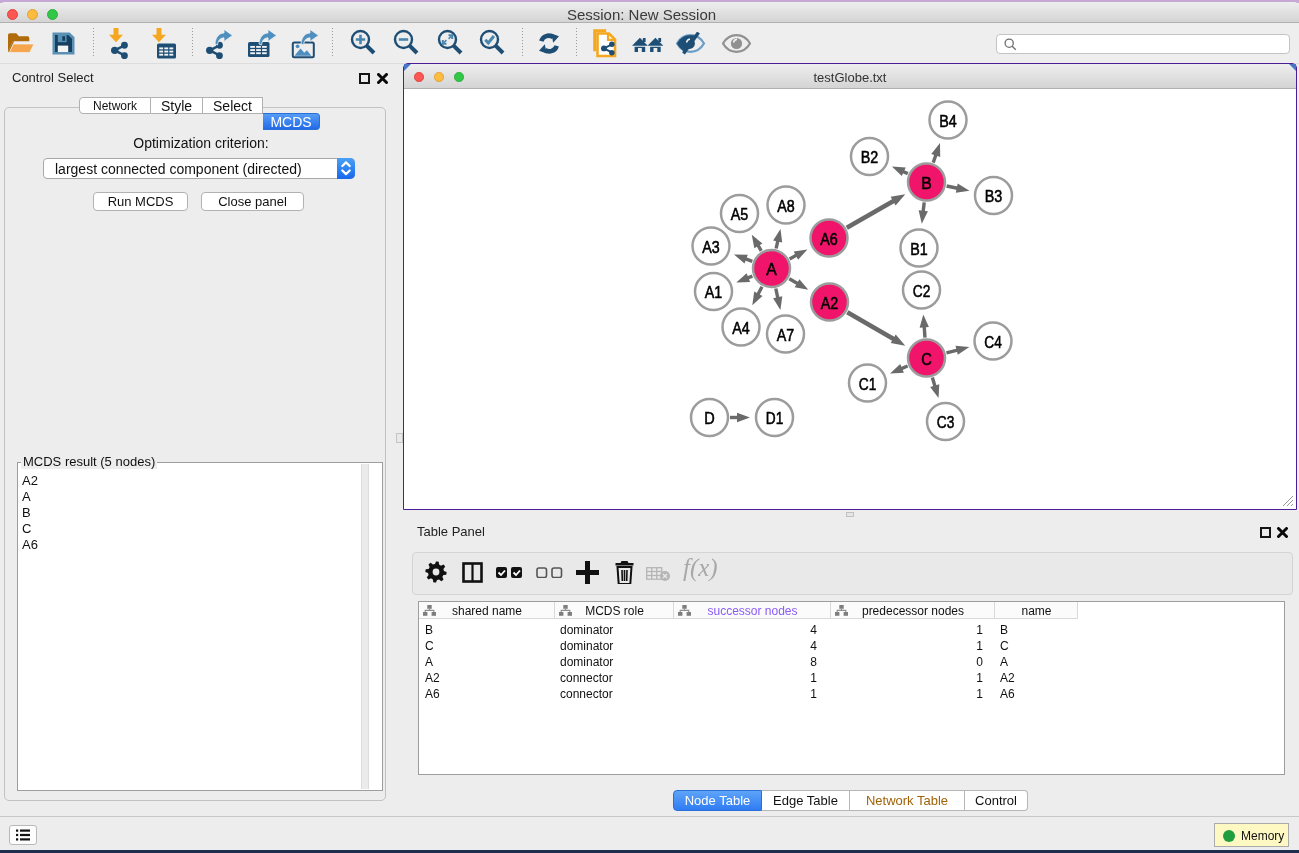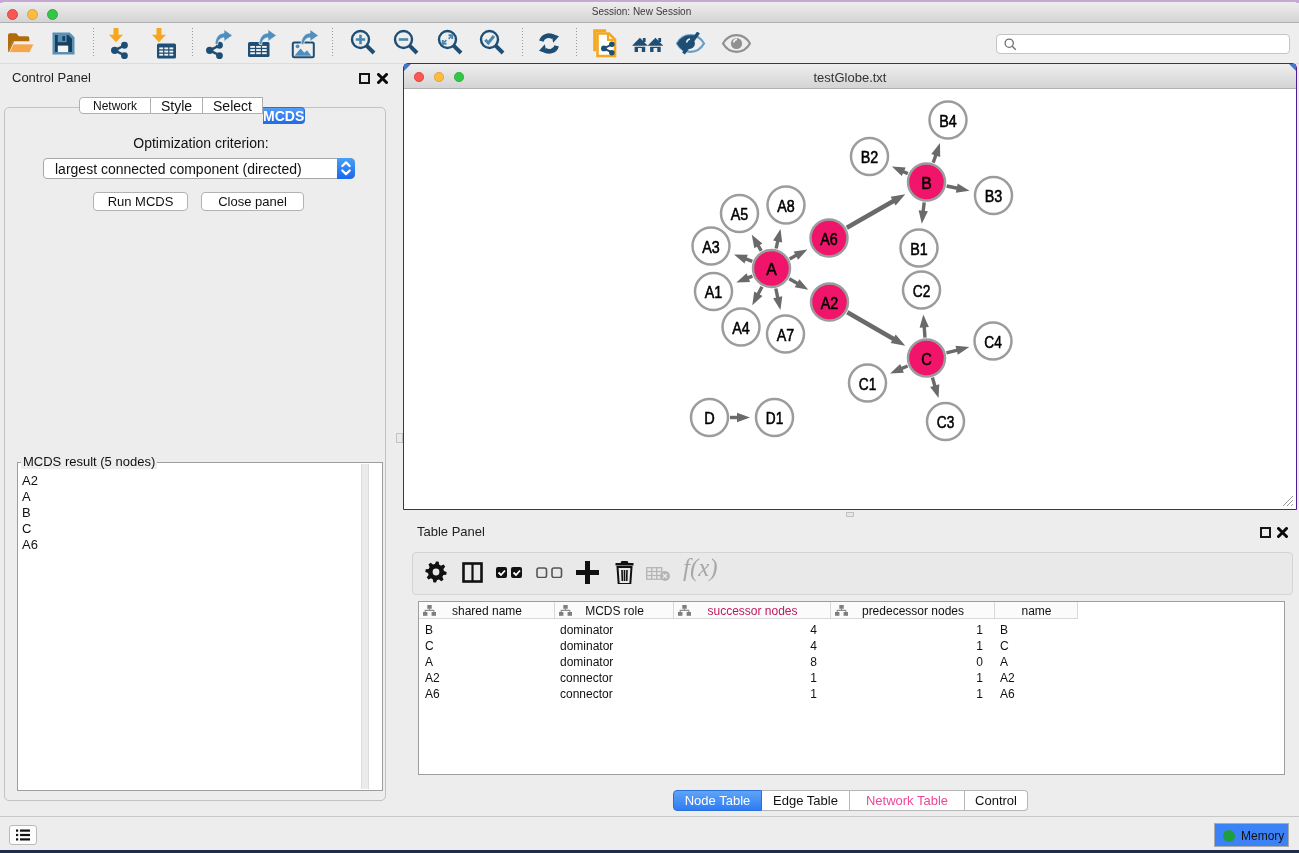--- a/index.html
+++ b/index.html
@@ -10,21 +10,21 @@
 </style></head><body>
 
 <div class="abs" style="left:0;top:0;width:1299px;height:3px;background:#c5a9d4;"></div>
 <div class="abs" style="left:0;top:849px;width:1299px;height:1px;background:#f2f2f2;"></div>
 <div class="abs" style="left:0;top:850px;width:1299px;height:3px;background:#1e2c4e;"></div>
 
 <div class="abs titlebar" style="left:0;top:2px;width:1299px;height:21px;border-radius:5px 5px 0 0;">
   <div class="tl" style="left:7px;background:#fc5753;border:1px solid #e2423e;"></div>
   <div class="tl" style="left:27px;background:#fdbc40;border:1px solid #e0a235;"></div>
   <div class="tl" style="left:47px;background:#33c748;border:1px solid #2bb03d;"></div>
-  <div class="abs" style="left:0;right:16px;top:4px;text-align:center;font-size:10px;color:#3a3a3a;">Session: New Session</div>
+  <div class="abs" style="left:0;right:16px;top:4px;text-align:center;font-size:15px;color:#3a3a3a;">Session: New Session</div>
 </div>
 
 <div class="abs" style="left:0;top:23px;width:1299px;height:41px;background:#eeeeee;border-bottom:1px solid #dcdcdc;">
 <div class="abs" style="left:93px;top:5px;width:1px;height:30px;background-image:repeating-linear-gradient(#9a9a9a 0 1px, transparent 1px 3px);"></div>
 <div class="abs" style="left:192px;top:5px;width:1px;height:30px;background-image:repeating-linear-gradient(#9a9a9a 0 1px, transparent 1px 3px);"></div>
 <div class="abs" style="left:332px;top:5px;width:1px;height:30px;background-image:repeating-linear-gradient(#9a9a9a 0 1px, transparent 1px 3px);"></div>
 <div class="abs" style="left:522px;top:5px;width:1px;height:30px;background-image:repeating-linear-gradient(#9a9a9a 0 1px, transparent 1px 3px);"></div>
 <div class="abs" style="left:576px;top:5px;width:1px;height:30px;background-image:repeating-linear-gradient(#9a9a9a 0 1px, transparent 1px 3px);"></div>
 <svg class="abs" style="left:7px;top:8.5px;" width="28" height="21" viewBox="0 0 28 21">
       <path d="M1 19.8 L1 3 Q1 1.2 2.8 1.2 L9.3 1.2 L11.9 4.3 L20.6 4.3 Q22.3 4.3 22.3 6 L22.3 9.3 L5.8 9.3 z" fill="#b06c0c"></path>
@@ -176,35 +176,35 @@
 
   <div class="abs" style="left:996px;top:11px;width:294px;height:20px;background:#ffffff;border:1px solid #c4c4c4;border-radius:4px;">
     <svg width="13" height="13" style="position:absolute;left:7px;top:3px;" viewBox="0 0 13 13">
         <circle cx="5.2" cy="5.2" r="4.1" fill="none" stroke="#6e6e6e" stroke-width="1.3"></circle>
         <line x1="8.2" y1="8.2" x2="11.8" y2="11.8" stroke="#6e6e6e" stroke-width="1.3"></line>
       </svg>
   </div>
 </div>
 
 <div class="abs" style="left:0;top:64px;width:402px;height:752px;background:#ededed;">
-  <div class="abs" style="left:12px;top:6px;font-size:13px;color:#222;">Control Panel</div>
+  <div class="abs" style="left:12px;top:6px;font-size:13px;color:#222;">Control Select</div>
   <svg class="abs" style="left:359px;top:9px;" width="11" height="11" viewBox="0 0 11 11">
       <rect x="1" y="1" width="9" height="9" fill="none" stroke="#151515" stroke-width="2"></rect>
     </svg>
   <svg class="abs" style="left:377px;top:9px;" width="11" height="11" viewBox="0 0 11 11">
       <path d="M1.5 1.5 L9.5 9.5 M9.5 1.5 L1.5 9.5" stroke="#0a0a0a" stroke-width="3" stroke-linecap="round"></path>
     </svg>
 
   <div class="abs" style="left:4px;top:43px;width:382px;height:694px;border:1px solid #c2c2c2;border-radius:5px;background:#ededed;"></div>
 
   <div class="abs" style="left:79px;top:32.5px;height:17px;">
     <div class="abs" style="left:0;top:0;width:72px;height:17px;background:#fff;border:1px solid #b0b0b0;border-radius:4px 0 0 4px;text-align:center;font-size:12px;line-height:16px;color:#111;">Network</div>
     <div class="abs" style="left:72px;top:0;width:52px;height:17px;background:#fff;border:1px solid #b0b0b0;border-left:none;text-align:center;font-size:14px;line-height:16px;color:#111;">Style</div>
     <div class="abs" style="left:124px;top:0;width:60px;height:17px;background:#fff;border:1px solid #b0b0b0;border-left:none;text-align:center;font-size:14px;line-height:16px;color:#111;">Select</div>
-    <div class="abs" style="left:184px;top:10px;width:42px;height:17px;background:linear-gradient(#569df5,#226be8);border:1px solid #2a6fd8;border-left:none;border-radius:0 4px 4px 0;text-align:center;font-size:14px;line-height:16px;color:#fff;font-weight:bold;">MCDS</div>
+    <div class="abs" style="left:184px;top:16px;width:57px;height:17px;background:linear-gradient(#569df5,#226be8);border:1px solid #2a6fd8;border-left:none;border-radius:0 4px 4px 0;text-align:center;font-size:14px;line-height:16px;color:#fff;">MCDS</div>
   </div>
 
   <div class="abs" style="left:0;top:71px;width:402px;text-align:center;font-size:14px;color:#111;">Optimization criterion:</div>
 
   <div class="abs" style="left:43px;top:94px;width:312px;height:21px;background:#fff;border:1px solid #a8a8a8;border-radius:4px;">
     <div class="abs" style="left:11px;top:1px;font-size:14px;line-height:18px;color:#111;">largest connected component (directed)</div>
     <div class="abs" style="right:-1px;top:-1px;width:18px;height:21px;background:linear-gradient(#4aa0f5,#1767ee);border-radius:0 5px 5px 0;">
       <svg width="18" height="21" viewBox="0 0 18 21">
           <path d="M5.3 8 L9 4.4 L12.7 8" fill="none" stroke="#fff" stroke-width="2.2" stroke-linecap="round" stroke-linejoin="round"></path>
           <path d="M5.3 12.5 L9 16.1 L12.7 12.5" fill="none" stroke="#fff" stroke-width="2.2" stroke-linecap="round" stroke-linejoin="round"></path>
@@ -414,21 +414,21 @@
 <div class="abs" style="left:259px;top:3px;">
         <svg width="13" height="11" viewBox="0 0 13 11">
           <g fill="#7e7e7e">
             <rect x="4.3" y="0" width="4.4" height="3.8"></rect>
             <rect x="0" y="7" width="4.4" height="3.8"></rect>
             <rect x="8.6" y="7" width="4.4" height="3.8"></rect>
           </g>
           <path d="M6.5 3.8 V5.4 M2.2 7 V5.4 H10.8 V7" fill="none" stroke="#8d8d8d" stroke-width="1.1"></path>
         </svg>
       </div>
-<div class="abs" style="left:255px;top:2px;width:157px;text-align:center;font-size:12px;color:#be185d;">successor nodes</div>
+<div class="abs" style="left:255px;top:2px;width:157px;text-align:center;font-size:12px;color:#8b5cf6;">successor nodes</div>
 <div class="abs" style="left:412px;top:0;width:164px;height:17px;border-right:1px solid #d9d9d9;"></div>
 <div class="abs" style="left:416px;top:3px;">
         <svg width="13" height="11" viewBox="0 0 13 11">
           <g fill="#7e7e7e">
             <rect x="4.3" y="0" width="4.4" height="3.8"></rect>
             <rect x="0" y="7" width="4.4" height="3.8"></rect>
             <rect x="8.6" y="7" width="4.4" height="3.8"></rect>
           </g>
           <path d="M6.5 3.8 V5.4 M2.2 7 V5.4 H10.8 V7" fill="none" stroke="#8d8d8d" stroke-width="1.1"></path>
         </svg>
@@ -459,38 +459,38 @@
 <div class="abs" style="left:6px;top:85px;font-size:12px;color:#111;">A6</div>
 <div class="abs" style="left:141px;top:85px;font-size:12px;color:#111;">connector</div>
 <div class="abs" style="left:255px;top:85px;width:143px;text-align:right;font-size:12px;color:#111;">1</div>
 <div class="abs" style="left:412px;top:85px;width:152px;text-align:right;font-size:12px;color:#111;">1</div>
 <div class="abs" style="left:581px;top:85px;font-size:12px;color:#111;">A6</div>
   </div>
 
   <div class="abs" style="left:268px;top:278px;height:21px;">
     <div class="abs" style="left:0;top:0;width:89px;height:21px;background:linear-gradient(#5ea4f8,#2f7cf3);border:1px solid #2a6fd8;border-radius:4px 0 0 4px;text-align:center;font-size:13px;line-height:20px;color:#fff;">Node Table</div>
     <div class="abs" style="left:89px;top:0;width:88px;height:21px;background:#fff;border:1px solid #b6b6b6;border-left:none;text-align:center;font-size:13px;line-height:20px;color:#111;">Edge Table</div>
-    <div class="abs" style="left:177px;top:0;width:115px;height:21px;background:#fff;border:1px solid #b6b6b6;border-left:none;text-align:center;font-size:13px;line-height:20px;color:#ec4899;">Network Table</div>
+    <div class="abs" style="left:177px;top:0;width:115px;height:21px;background:#fff;border:1px solid #b6b6b6;border-left:none;text-align:center;font-size:13px;line-height:20px;color:#a16207;">Network Table</div>
     <div class="abs" style="left:292px;top:0;width:63px;height:21px;background:#fff;border:1px solid #b6b6b6;border-left:none;border-radius:0 4px 4px 0;text-align:center;font-size:13px;line-height:20px;color:#111;">Control</div>
   </div>
 </div>
 
 <div class="abs" style="left:396px;top:433px;width:7px;height:10px;border:1px solid #c4c4c4;background:#e9e9e9;"></div>
 <div class="abs" style="left:846px;top:512px;width:8px;height:5px;border:1px solid #c0c0c0;background:#e6e6e6;"></div>
 
 <div class="abs" style="left:0;top:816px;width:1299px;height:34px;background:#ededed;border-top:1px solid #c8c8c8;">
   <div class="abs" style="left:9px;top:8px;width:28px;height:20px;background:#fdfdfd;border:1px solid #b9b9b9;border-radius:3px;">
     <svg width="14" height="12" style="position:absolute;left:6px;top:3px;" viewBox="0 0 14 12">
         <g fill="#111">
           <rect x="0" y="0.5" width="2.2" height="2.2"></rect>
           <rect x="0" y="4.9" width="2.2" height="2.2"></rect>
           <rect x="0" y="9.3" width="2.2" height="2.2"></rect>
           <rect x="4" y="0.5" width="10" height="2.2"></rect>
           <rect x="4" y="4.9" width="10" height="2.2"></rect>
           <rect x="4" y="9.3" width="10" height="2.2"></rect>
         </g>
       </svg>
   </div>
-  <div class="abs" style="left:1214px;top:6px;width:75px;height:24px;background:#3b82f6;border:1px solid #ababab;">
+  <div class="abs" style="left:1214px;top:6px;width:75px;height:24px;background:#fef9c3;border:1px solid #ababab;">
     <div class="abs" style="left:8px;top:6px;width:12px;height:12px;border-radius:50%;background:#1e9e3e;"></div>
     <div class="abs" style="left:26px;top:5px;font-size:12px;color:#111;">Memory</div>
   </div>
 </div>
 
 </body></html>

